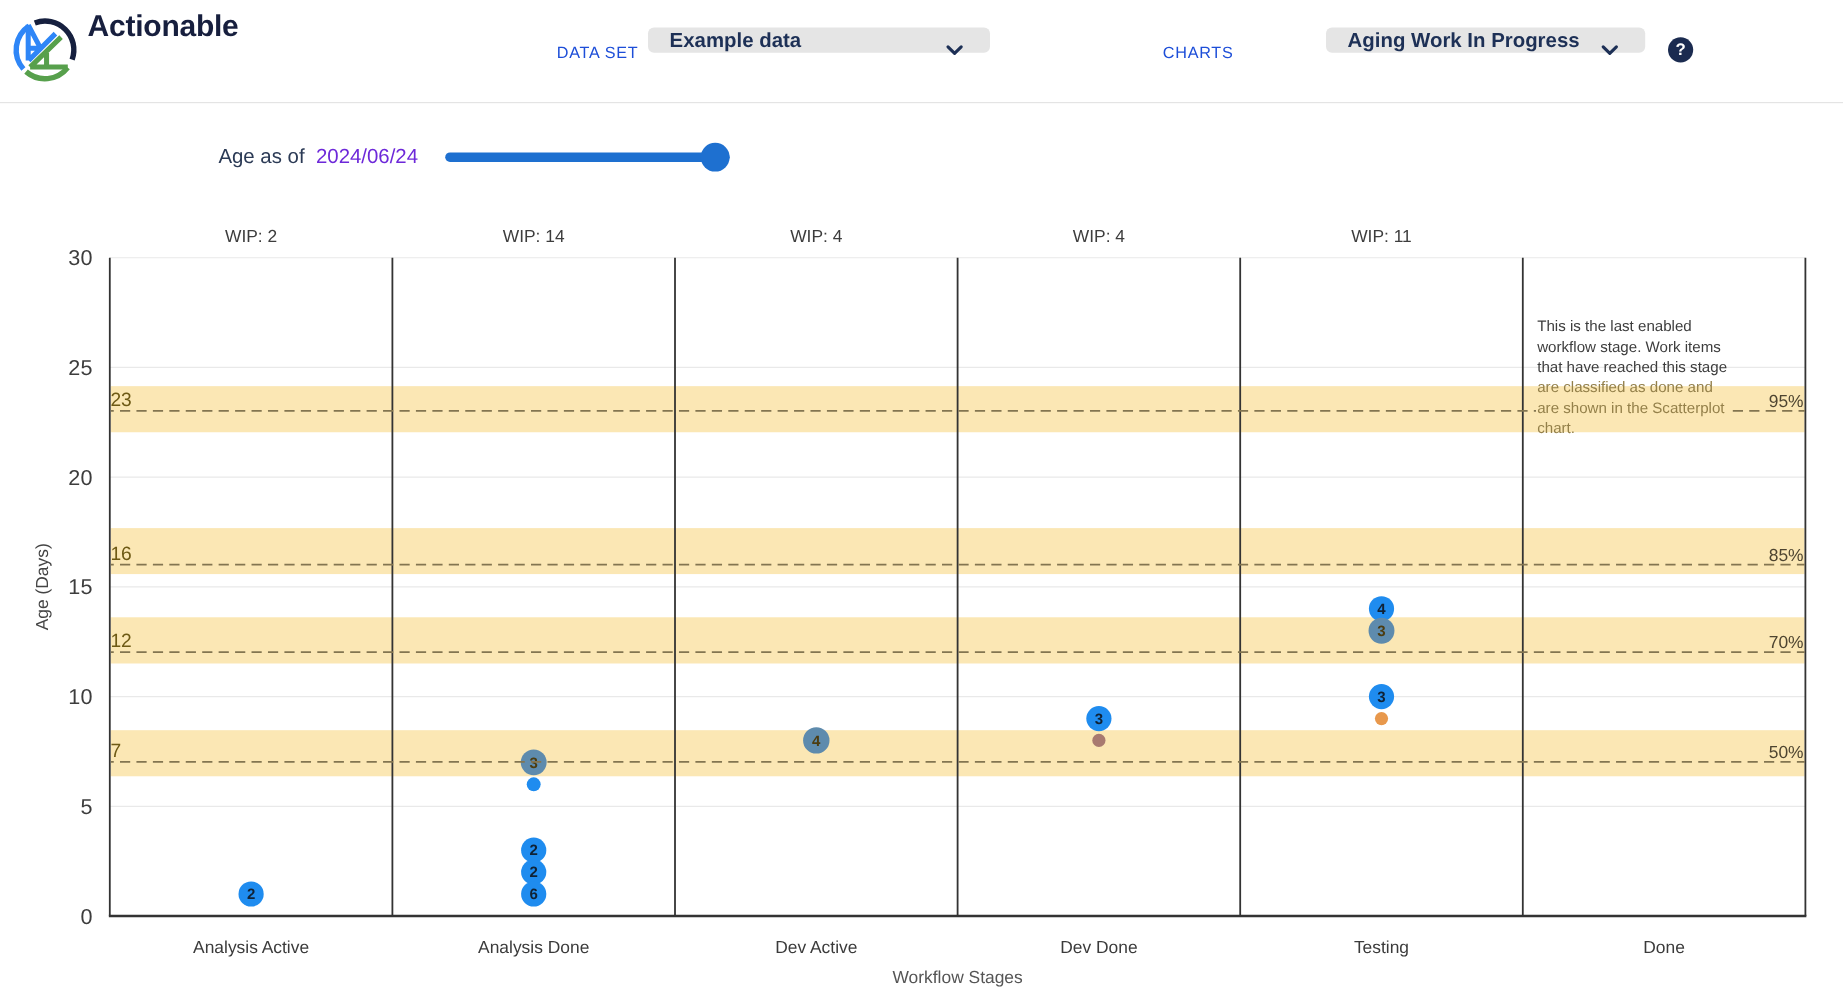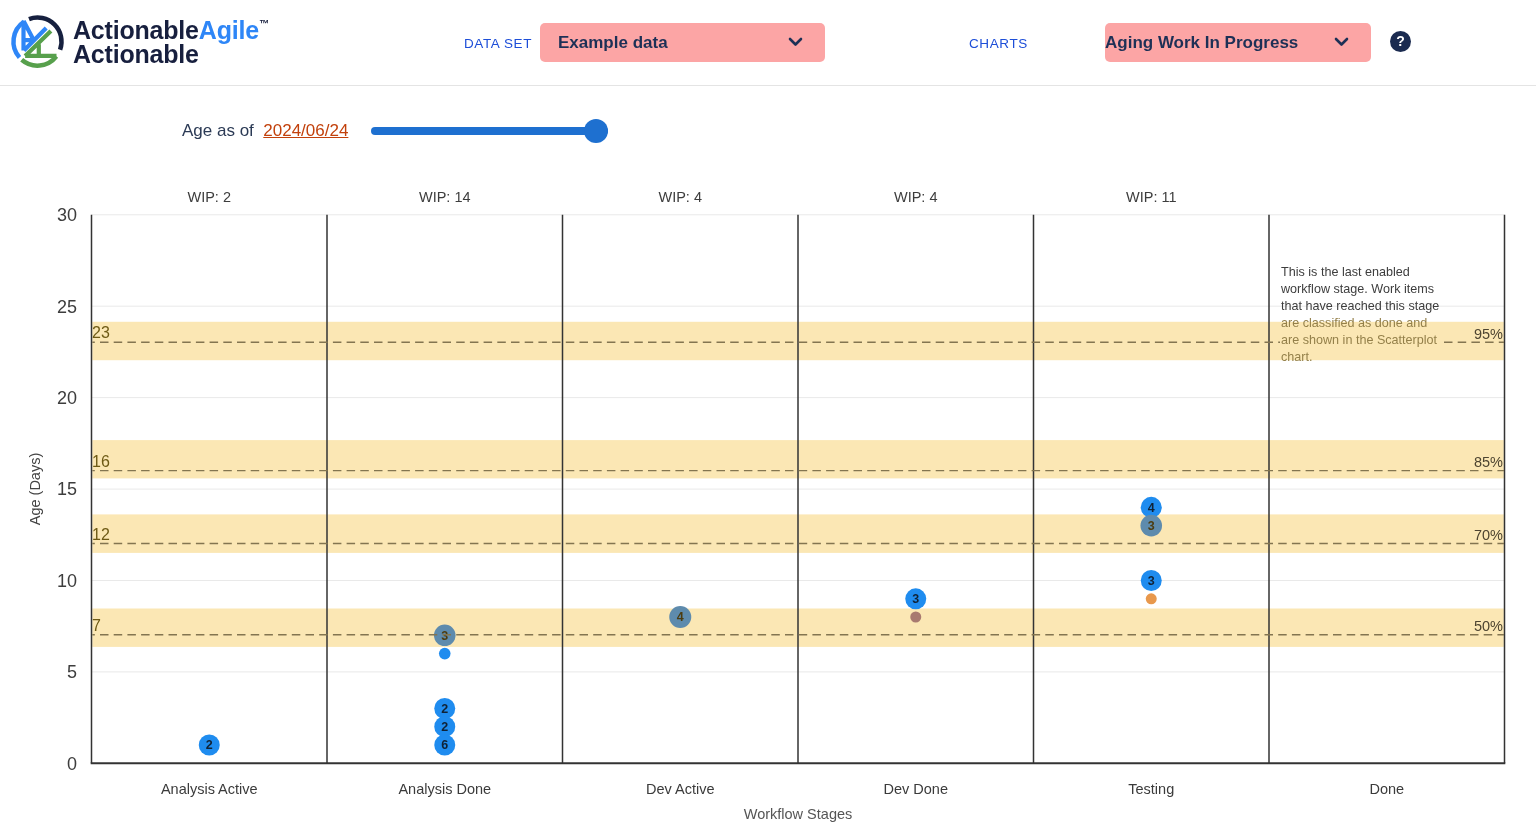--- a/index.html
+++ b/index.html
@@ -1,61 +1,60 @@
 <!DOCTYPE html>
 <html><head>
 <meta charset="utf-8">
 <style>
   html,body{margin:0;padding:0;background:#fff;width:1536px;height:833px;overflow:hidden;}
   *{box-sizing:border-box;}
   body{font-family:"Liberation Sans",sans-serif;position:relative;}
   .abs{position:absolute;}
-  .selbox{position:absolute;top:23px;height:39px;background:#fca5a5;border-radius:5px;display:flex;align-items:center;}
+  .selbox{position:absolute;top:23px;height:21px;background:#e5e5e5;border-radius:5px;display:flex;align-items:center;}
   .sellab{font-size:13.5px;font-weight:400;letter-spacing:.6px;color:#1d4ed8;position:absolute;top:36px;}
   .seltxt{font-size:17px;font-weight:700;color:#1d3056;}
 </style>
 </head>
 <body>
 
 <div class="abs" style="left:0;top:0;width:1536px;height:86px;background:#fff;border-bottom:1px solid #e4e4e4;"></div>
 
 <svg class="abs" style="left:5px;top:8px;" width="67" height="67" viewBox="0 0 67 67">
   <g fill="none">
     <path d="M 24.0 11.1 A 24 24 0 0 1 55.1 41.7" stroke="#16203f" stroke-width="4.5"></path>
     <path d="M 19.2 13.6 A 24 24 0 0 0 14.5 49.5" stroke="#2e86f7" stroke-width="4.5"></path>
     <path d="M 16.7 51.7 A 24 24 0 0 0 51.4 48.4" stroke="#57a04c" stroke-width="4.5"></path>
     <path d="M 18.5 12.7 L 18.5 42.4 M 18.6 12.9 L 28.6 31.9 M 18.5 32.2 L 28.6 32.2 M 18.9 42.4 L 41.2 20.0" stroke="#2e86f7" stroke-width="4.2"></path>
     <path d="M 20.1 47.9 L 45.9 22.9 M 20.1 47.9 L 51.5 47.9 M 33.8 36.2 L 33.8 47.9" stroke="#57a04c" stroke-width="4.2"></path>
   </g>
 </svg>
 
 <div class="abs" style="left:73px;top:11px;font-weight:700;font-size:25px;letter-spacing:-0.2px;color:#171f3e;line-height:25px;">
-  <div>Actionable<span style="color:#2e86f7;">Agile</span><span style="font-size:10px;letter-spacing:0;vertical-align:12px;">™</span></div>
   <div style="margin-top:-1px;">Actionable</div>
 </div>
 
 <div class="sellab" style="left:464px;">DATA SET</div>
 <div class="selbox" style="left:540px;width:285px;">
   <span class="seltxt" style="margin-left:18px;">Example data</span>
   <svg class="abs" style="right:22px;top:14px;" width="15" height="10" viewBox="0 0 15 10">
       <path d="M2 2 L7.5 7.5 L13 2" fill="none" stroke="#1d3056" stroke-width="2.6" stroke-linecap="round" stroke-linejoin="round"></path>
     </svg>
 </div>
 
 <div class="sellab" style="left:969px;">CHARTS</div>
 <div class="selbox" style="left:1105px;width:266px;">
-  <span class="seltxt" style="">Aging Work In Progress</span>
+  <span class="seltxt" style="margin-left:18px;">Aging Work In Progress</span>
   <svg class="abs" style="right:22px;top:14px;" width="15" height="10" viewBox="0 0 15 10">
       <path d="M2 2 L7.5 7.5 L13 2" fill="none" stroke="#1d3056" stroke-width="2.6" stroke-linecap="round" stroke-linejoin="round"></path>
     </svg>
 </div>
 
 <div class="abs" style="left:1390px;top:31px;width:21px;height:21px;border-radius:50%;background:#1b2b50;color:#fff;font-weight:700;font-size:14px;text-align:center;line-height:21px;">?</div>
 
-<div class="abs" style="left:182px;top:121px;font-size:17px;color:#2b3a55;">Age as of&nbsp; <span style="color:#c2410c;text-decoration:underline;">2024/06/24</span></div>
+<div class="abs" style="left:182px;top:121px;font-size:17px;color:#2b3a55;">Age as of&nbsp; <span style="color:#6d28d9;">2024/06/24</span></div>
 <div class="abs" style="left:371px;top:126.5px;width:237px;height:8px;border-radius:4px;background:#1e70d0;"></div>
 <div class="abs" style="left:584px;top:118.5px;width:24px;height:24px;border-radius:50%;background:#1e70d0;"></div>
 
 <svg class="abs" style="left:0;top:0;" width="1536" height="833" viewBox="0 0 1536 833">
 
   <g stroke="#e9e9e9" stroke-width="1">
     <line x1="91.5" y1="214.8" x2="1504.5" y2="214.8"></line>
     <line x1="91.5" y1="306.2" x2="1504.5" y2="306.2"></line>
     <line x1="91.5" y1="397.6" x2="1504.5" y2="397.6"></line>
     <line x1="91.5" y1="489.1" x2="1504.5" y2="489.1"></line>

